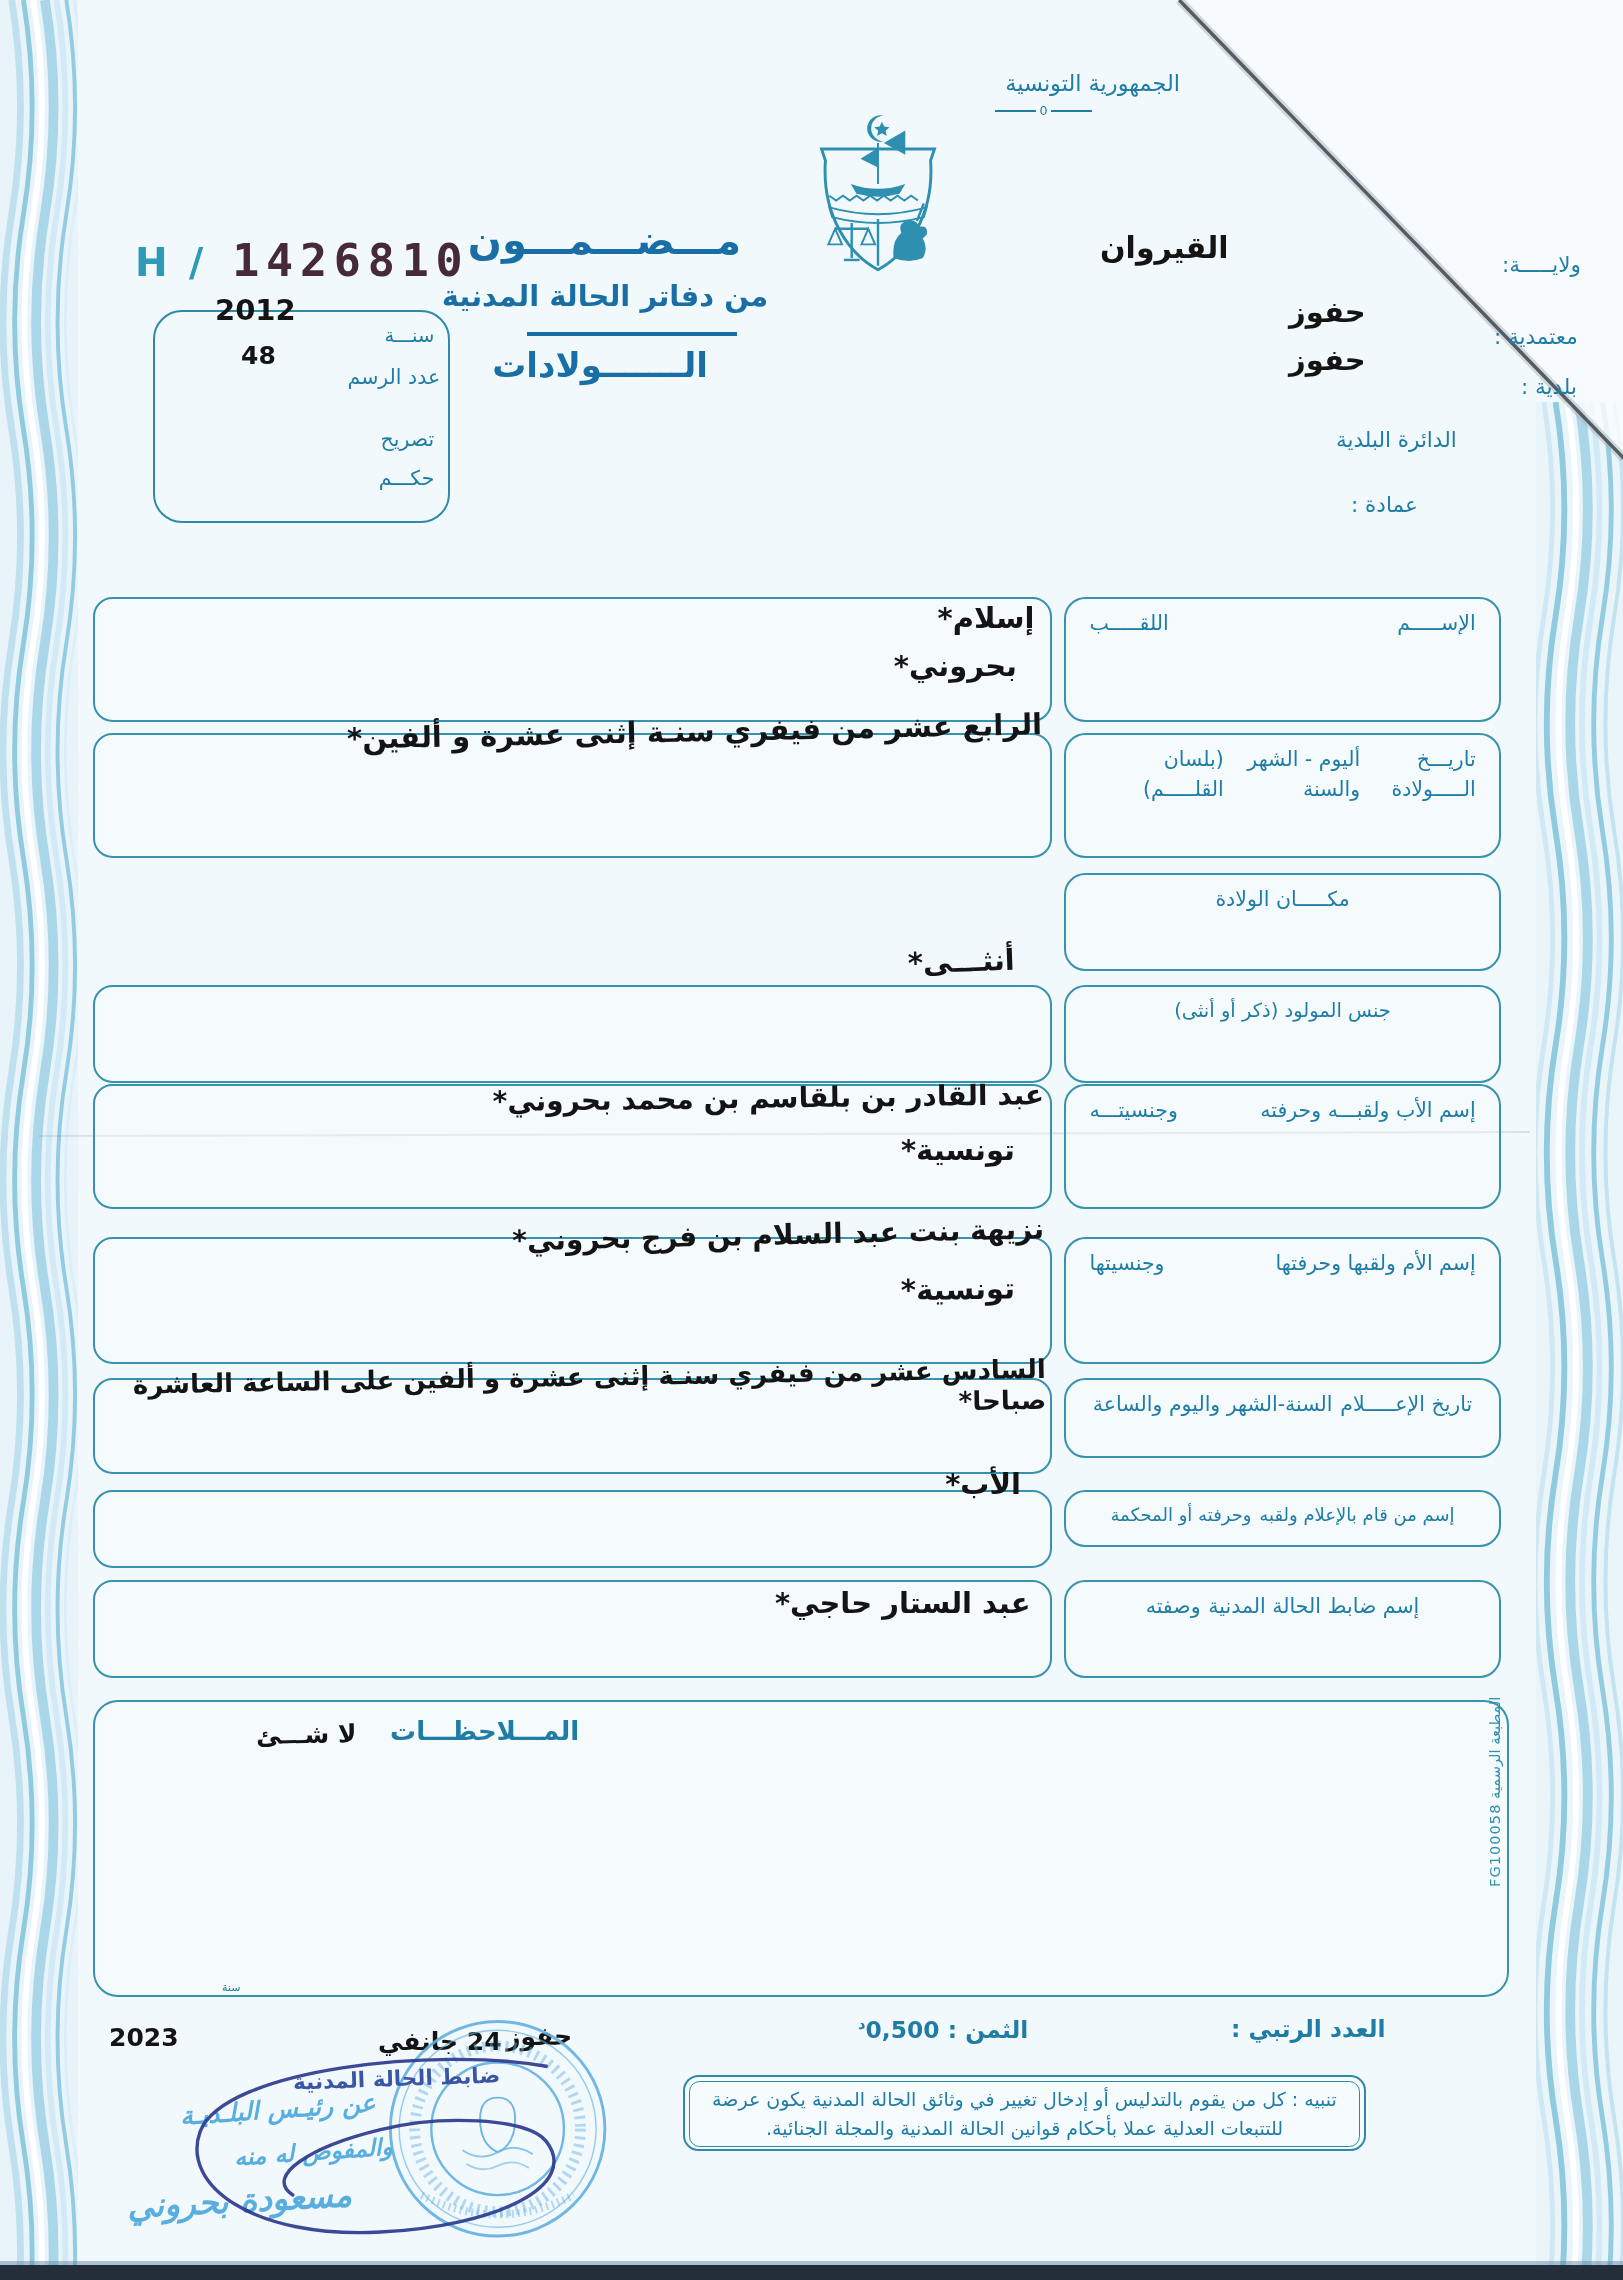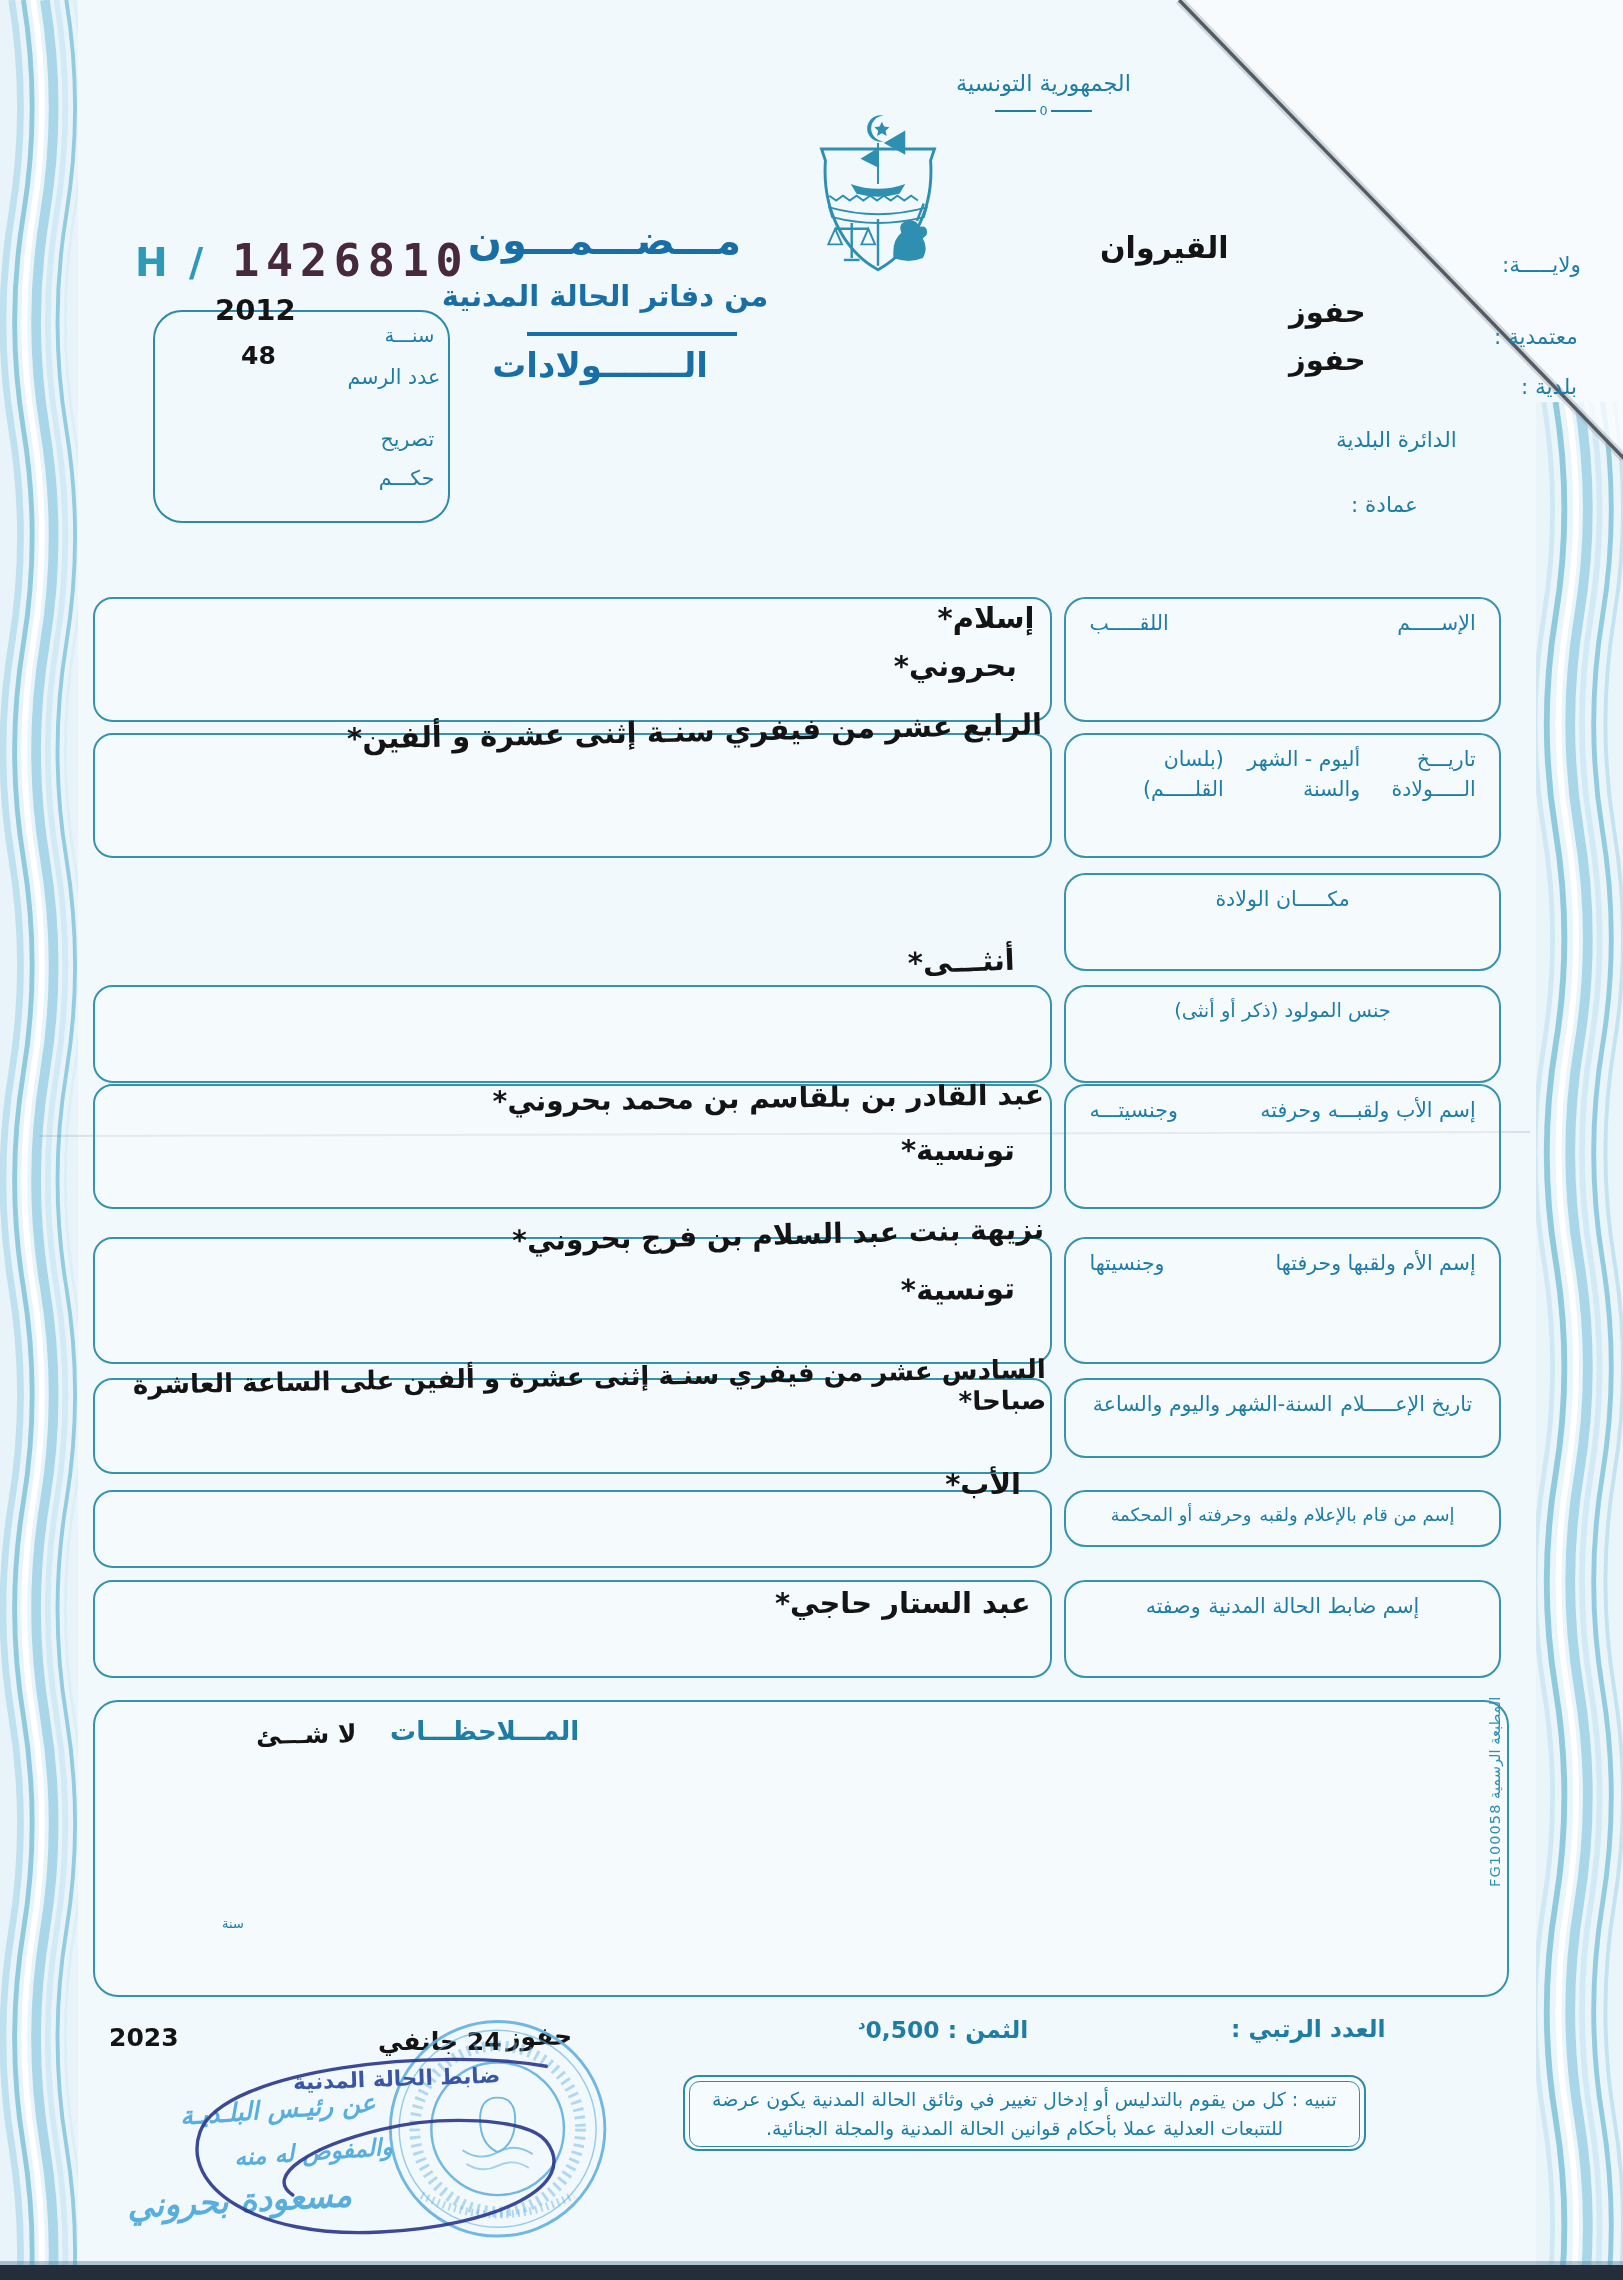--- a/index.html
+++ b/index.html
@@ -66,21 +66,21 @@
   </svg>
 
   <svg class="abs" style="left:0;top:0" width="1624" height="2280" viewBox="0 0 1665 2338">
     <polygon points="1209,0 1665,0 1665,470" fill="#f8fcfe" opacity="0.85"></polygon>
     <line x1="1209" y1="0" x2="1665" y2="470" stroke="#a9b6bd" stroke-width="9" opacity="0.5"></line>
     <line x1="1209" y1="0" x2="1665" y2="470" stroke="#565a62" stroke-width="3.5"></line>
   </svg>
 
   <div class="crease"></div>
 
-  <div class="abs teal" style="left:907px;top:70px;width:273px;text-align:center;font-size:22.4px;">الجمهورية التونسية</div>
+  <div class="abs teal" style="left:907px;top:70px;width:273px;font-size:22.4px;">الجمهورية التونسية</div>
   <div class="abs" style="left:975px;top:103px;width:137px;display:flex;align-items:center;justify-content:center;gap:3.9px;color:#1f7ca5;">
     <span class="hline"></span>
       <span style="font-size:12.7px">0</span>
       <span class="hline"></span>
   </div>
 
   <svg class="abs" style="left:800px;top:110px" width="156" height="185" viewBox="0 0 160 190">
     <g stroke="#2e8fb0" fill="none" stroke-width="3">
       <path d="M86 6 a13.5 13.5 0 1 0 0 26 a10.5 10.5 0 1 1 0 -26" fill="#2e8fb0" stroke="none"></path>
       <path d="M84 12 l2.4 5 5.4 .6 -4 3.7 1.1 5.3 -4.9 -2.7 -4.9 2.7 1.1 -5.3 -4 -3.7 5.4 -.6 z" fill="#2e8fb0" stroke="none"></path>
@@ -204,21 +204,21 @@
   <div class="abs" style="left:256px;top:1720px;font-size:25px;font-weight:700;color:#141414;transform:rotate(-1deg);">لا شـــئ</div>
 
   <div class="abs teal" style="left:1231px;top:2015px;font-size:23.4px;font-weight:700;">العدد الرتبي :</div>
   <div class="abs teal" style="left:858px;top:2015px;font-size:23.4px;font-weight:700;">
     <span>الثمن :</span>
     <span>0,500</span><sup>د</sup>
   </div>
 
   <div class="abs" style="left:506px;top:2022px;font-size:25px;font-weight:700;color:#141414;transform:rotate(-1deg);">حفوز</div>
   <div class="abs" style="left:378px;top:2027px;font-size:25px;font-weight:700;color:#141414;">24 جانفي</div>
-  <div class="abs teal" style="left:222px;top:1916px;font-size:13px;">سنة</div>
+  <div class="abs teal" style="left:222px;top:1981px;font-size:11px;">سنة</div>
   <div class="abs" style="left:109px;top:2023px;font-size:25px;font-weight:700;color:#141414;">2023</div>
 
   <div class="warnbox">
     <div class="warn-inner">
       <div>تنبيه : كل من يقوم بالتدليس أو إدخال تغيير في وثائق الحالة المدنية يكون عرضة</div>
       <div>للتتبعات العدلية عملا بأحكام قوانين الحالة المدنية والمجلة الجنائية.</div>
     </div>
   </div>
 
   <svg class="abs" style="left:361px;top:2004px" width="283" height="273" viewBox="0 0 290 280">

